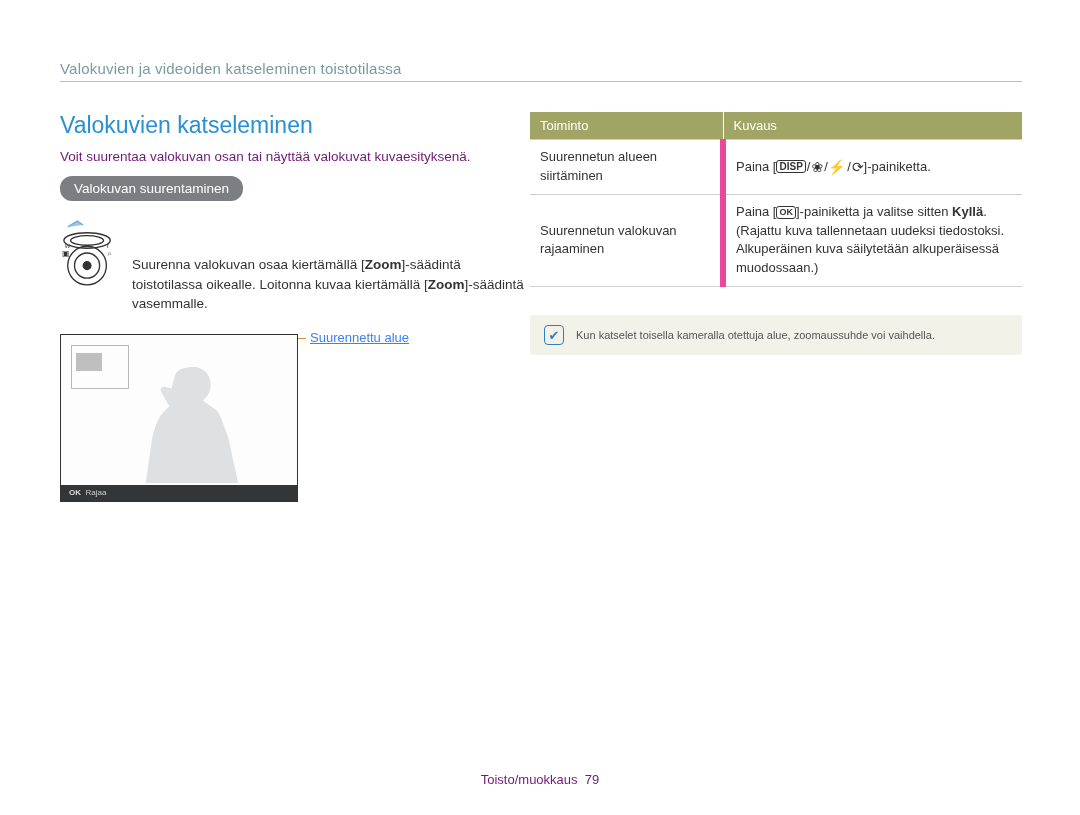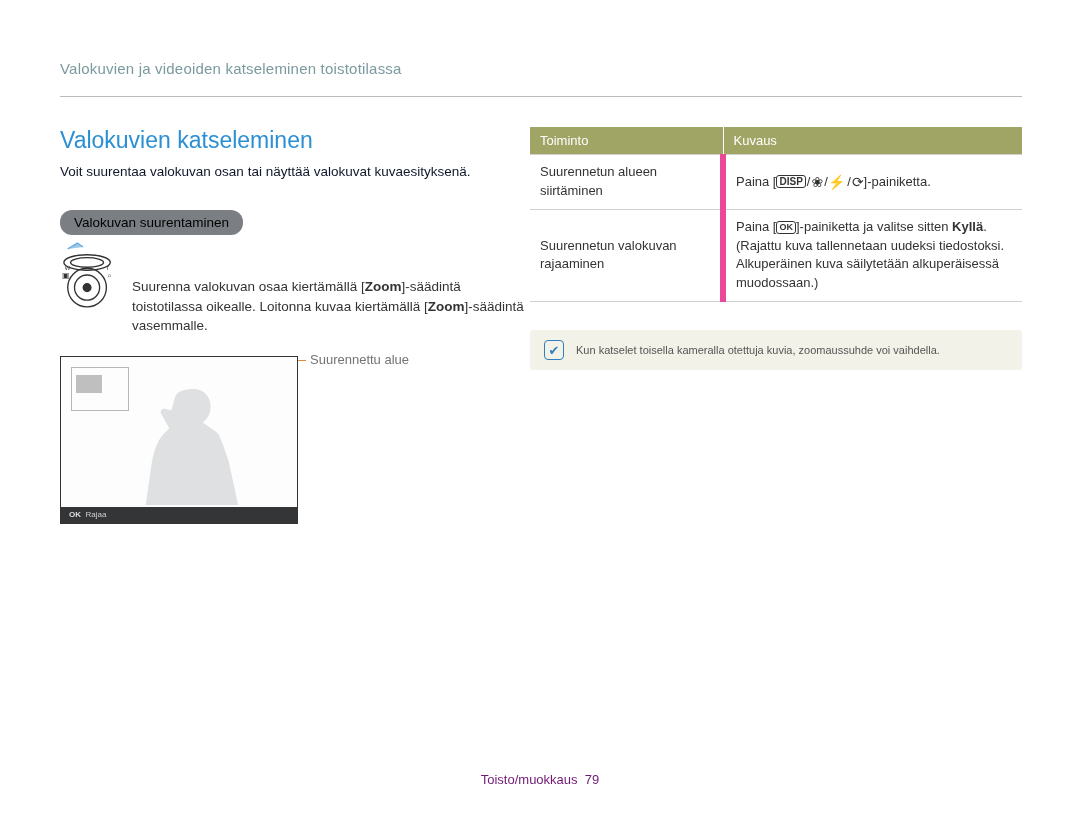--- a/index.html
+++ b/index.html
@@ -13,52 +13,52 @@
     color: #333;
   }
   .page {
     padding: 60px 58px 0 60px;
   }
   .page-header {
     color: #7a9a9e;
     font-size: 15px;
     font-weight: 300;
     border-bottom: 1px solid #bbb;
-    padding-bottom: 19px;
+    padding-bottom: 4px;
     margin-bottom: 30px;
     letter-spacing: 0.2px;
   }
   .columns {
     display: flex;
   }
   .left-col {
     width: 470px;
   }
   .right-col {
     flex: 1;
   }
   .section-title {
     color: #2a8fd3;
     font-size: 23px;
     font-weight: 400;
     margin: 0 0 10px 0;
   }
   .intro {
     font-size: 13.5px;
-    color: #0f172a;
-    margin-bottom: 31px;
+    color: #701a75;
+    margin-bottom: 12px;
   }
   .subheading {
     display: inline-block;
     background: #7b7f84;
-    color: #000000;
+    color: #ffffff;
     font-size: 13.5px;
     padding: 5px 14px 5px 14px;
     border-radius: 12px;
-    margin-bottom: 6px;
+    margin-bottom: 18px;
   }
   .zoom-row {
     display: flex;
     align-items: flex-start;
     gap: 14px;
     margin-bottom: 18px;
   }
   .zoom-icon {
     width: 58px;
     flex: 0 0 58px;
@@ -71,21 +71,22 @@
   .bold { font-weight: bold; }
   .annotation-area {
     position: relative;
     margin-top: 6px;
   }
   .annotation-label {
     position: absolute;
     left: 250px;
     top: -4px;
     font-size: 13px;
-    color: #737373;
+    color: #3b82f6;
+    text-decoration: underline;
   }
   .annotation-line-h {
     position: absolute;
     left: 106px;
     top: 4px;
     width: 140px;
     border-top: 1px solid #e08a3a;
   }
   .annotation-line-v {
     position: absolute;
@@ -301,21 +302,21 @@
               <span>Paina [</span><span class="icon-ok">OK</span><span>]-painiketta ja valitse sitten </span><span class="bold">Kyllä</span><span>. (Rajattu kuva tallennetaan uudeksi tiedostoksi. Alkuperäinen kuva säilytetään alkuperäisessä muodossaan.)</span>
             </td>
           </tr>
         </tbody>
       </table>
 
       <div class="notebox">
         <div class="note-icon">
             <span class="note-check">✔</span>
           </div>
-        <div>Kun katselet toisella kameralla otettuja kuvia, zoomaussuhde voi vaihdella.</div>
+        <div>Kun katselet toisella kameralla otettuja alue, zoomaussuhde voi vaihdella.</div>
       </div>
     </div>
   </div>
 </div>
 
 <div class="page-footer">
   <span>Toisto/muokkaus</span>&nbsp;&nbsp;<span>79</span>
 </div>
 
 </body></html>

